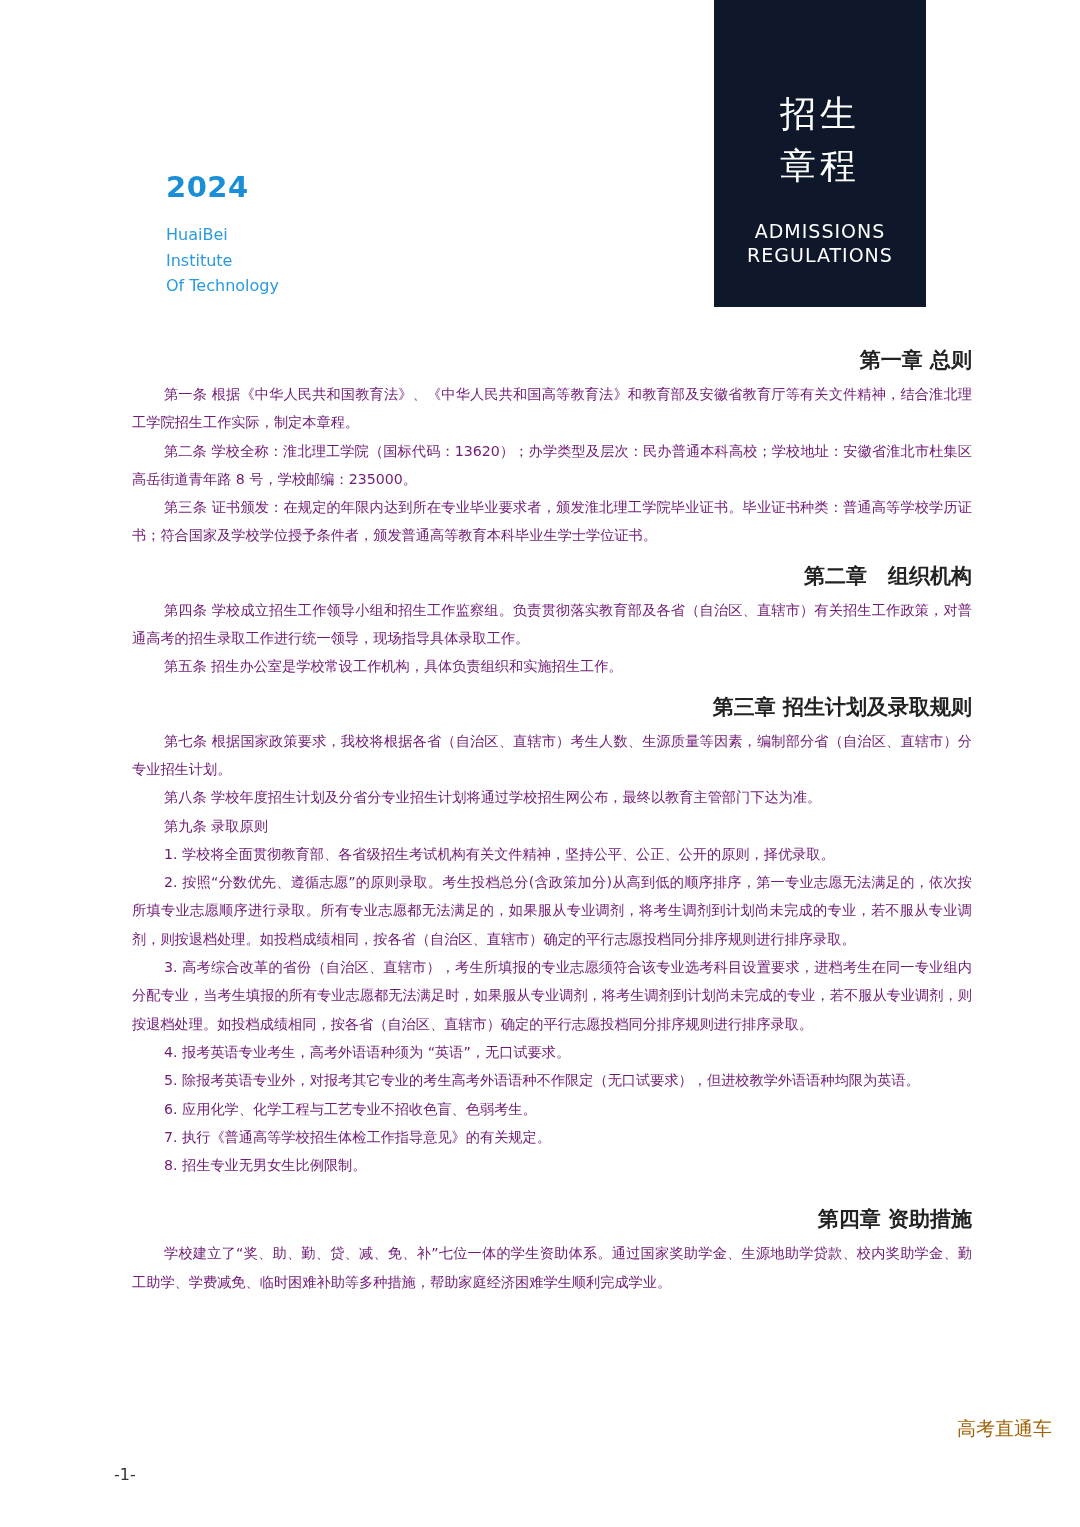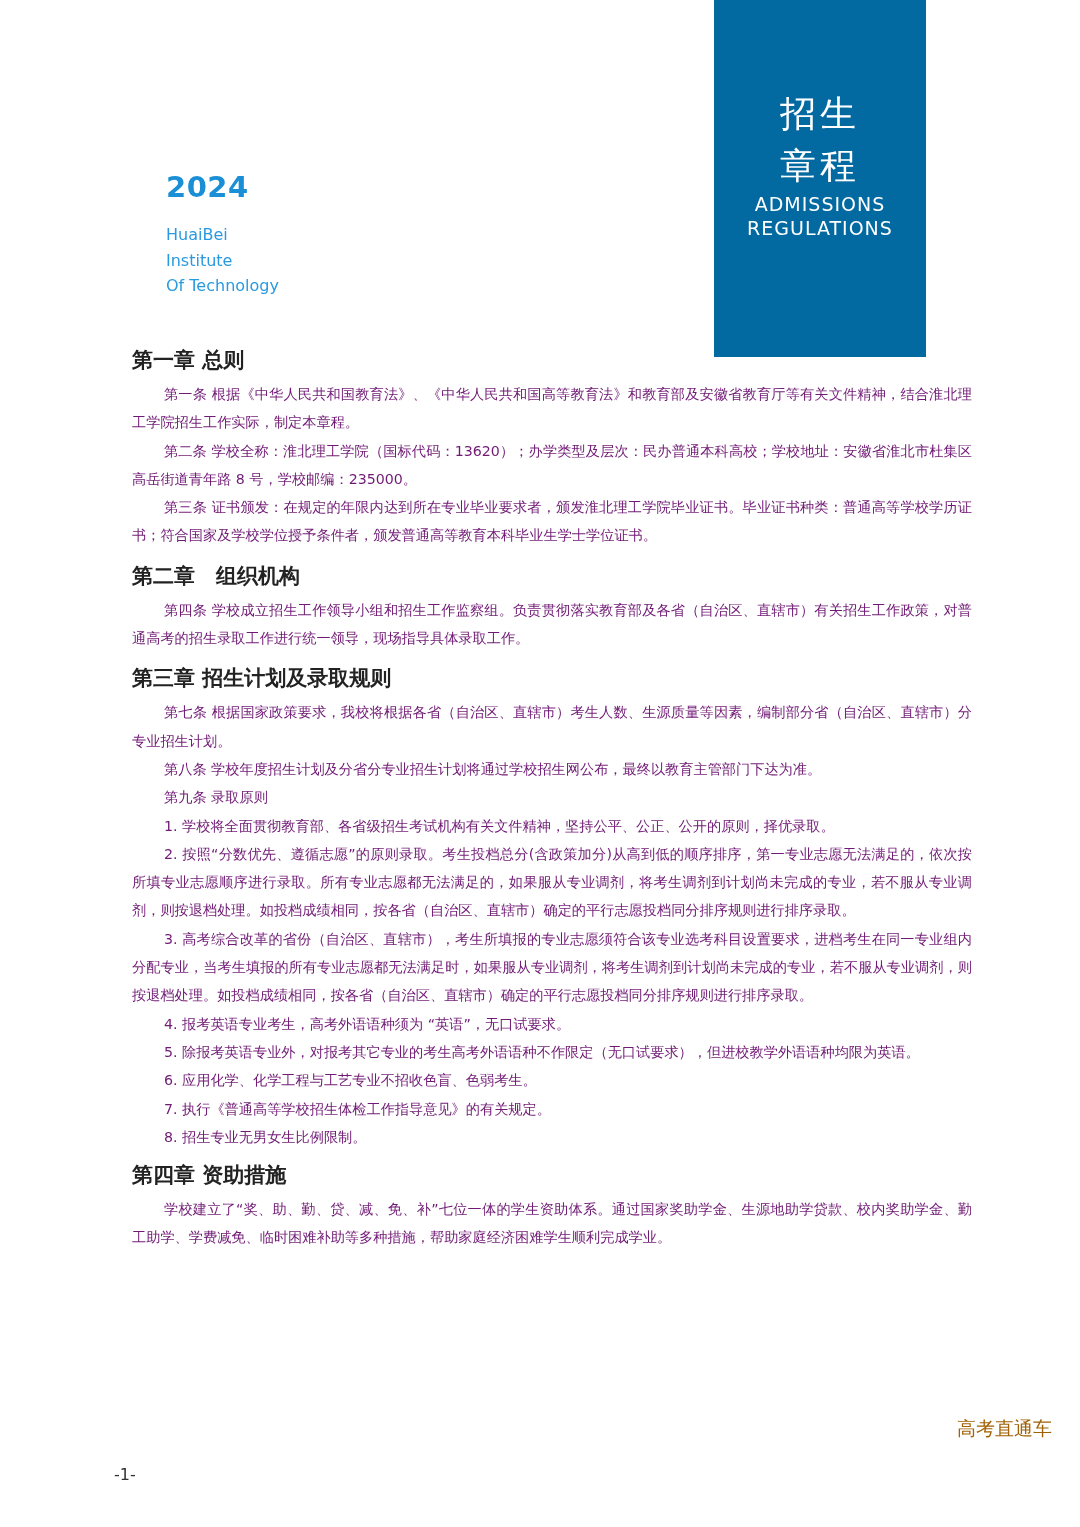--- a/index.html
+++ b/index.html
@@ -1,24 +1,24 @@
 <!DOCTYPE html>
 <html><head>
 <meta charset="utf-8">
 <style>
   html, body { margin: 0; padding: 0; background: #ffffff; }
   body { width: 1080px; height: 1527px; position: relative; overflow: hidden; font-family: "DejaVu Sans", "Liberation Sans", sans-serif; color: #222; }
   .header-left { position: absolute; left: 126px; top: 170px; margin-left: 40px; }
   .year { font-family: "DejaVu Sans", sans-serif; font-weight: bold; font-size: 29px; color: #1a8fd6; letter-spacing: 0.5px; margin-bottom: 18px; }
   .inst { font-family: "DejaVu Sans", sans-serif; font-size: 16px; line-height: 25.5px; color: #2a9ae0; }
-  .blue-box { position: absolute; left: 714px; top: 0; width: 212px; height: 357px; background: #0369a1; color: #fff; text-align: center; }
+  .blue-box { position: absolute; left: 714px; top: 0; width: 212px; height: 307px; background: #0f172a; color: #fff; text-align: center; }
   .box-cn { font-size: 36px; line-height: 52px; letter-spacing: 4px; margin-top: 88px; }
-  .box-en { font-family: "DejaVu Sans", sans-serif; font-size: 19px; line-height: 24px; letter-spacing: 1px; margin-top: 0; }
+  .box-en { font-family: "DejaVu Sans", sans-serif; font-size: 19px; line-height: 24px; letter-spacing: 1px; margin-top: 27px; }
   .content { position: absolute; left: 132px; top: 340px; width: 840px; }
-  .chapter { text-align: left; font-size: 21px; color: #222; margin: 0; height: 40px; line-height: 40px; }
+  .chapter { text-align: right; font-size: 21px; color: #222; margin: 0; height: 40px; line-height: 40px; }
   .para { font-size: 14.2px; line-height: 28.3px; margin: 0; text-align: justify; color: #701a75; }
   .indent { text-indent: 32px; }
   .footer-page { position: absolute; left: 114px; top: 1465px; font-size: 16px; color: #333; }
   .watermark { position: absolute; right: 28px; top: 1416px; font-size: 19px; color: #a16207; }
 </style>
 </head>
 <body>
 
 <div class="header-left">
   <div class="year">2024</div>
@@ -43,37 +43,38 @@
   <section>
     <h2 class="chapter">第一章 总则</h2>
     <p class="para indent">第一条  根据《中华人民共和国教育法》、《中华人民共和国高等教育法》和教育部及安徽省教育厅等有关文件精神，结合淮北理工学院招生工作实际，制定本章程。</p>
     <p class="para indent">第二条  学校全称：淮北理工学院（国标代码：13620）；办学类型及层次：民办普通本科高校；学校地址：安徽省淮北市杜集区高岳街道青年路 8 号，学校邮编：235000。</p>
     <p class="para indent">第三条  证书颁发：在规定的年限内达到所在专业毕业要求者，颁发淮北理工学院毕业证书。毕业证书种类：普通高等学校学历证书；符合国家及学校学位授予条件者，颁发普通高等教育本科毕业生学士学位证书。</p>
   </section>
 
   <section style="margin-top:6px;">
     <h2 class="chapter">第二章　组织机构</h2>
     <p class="para indent">第四条  学校成立招生工作领导小组和招生工作监察组。负责贯彻落实教育部及各省（自治区、直辖市）有关招生工作政策，对普通高考的招生录取工作进行统一领导，现场指导具体录取工作。</p>
+    <p class="para indent">第五条  招生办公室是学校常设工作机构，具体负责组织和实施招生工作。</p>
   </section>
 
   <section style="margin-top:6px;">
     <h2 class="chapter">第三章  招生计划及录取规则</h2>
     <p class="para indent">第七条  根据国家政策要求，我校将根据各省（自治区、直辖市）考生人数、生源质量等因素，编制部分省（自治区、直辖市）分专业招生计划。</p>
     <p class="para indent">第八条  学校年度招生计划及分省分专业招生计划将通过学校招生网公布，最终以教育主管部门下达为准。</p>
     <p class="para indent">第九条  录取原则</p>
     <p class="para indent">1. 学校将全面贯彻教育部、各省级招生考试机构有关文件精神，坚持公平、公正、公开的原则，择优录取。</p>
     <p class="para indent">2. 按照“分数优先、遵循志愿”的原则录取。考生投档总分(含政策加分)从高到低的顺序排序，第一专业志愿无法满足的，依次按所填专业志愿顺序进行录取。所有专业志愿都无法满足的，如果服从专业调剂，将考生调剂到计划尚未完成的专业，若不服从专业调剂，则按退档处理。如投档成绩相同，按各省（自治区、直辖市）确定的平行志愿投档同分排序规则进行排序录取。</p>
     <p class="para indent">3. 高考综合改革的省份（自治区、直辖市），考生所填报的专业志愿须符合该专业选考科目设置要求，进档考生在同一专业组内分配专业，当考生填报的所有专业志愿都无法满足时，如果服从专业调剂，将考生调剂到计划尚未完成的专业，若不服从专业调剂，则按退档处理。如投档成绩相同，按各省（自治区、直辖市）确定的平行志愿投档同分排序规则进行排序录取。</p>
     <p class="para indent">4. 报考英语专业考生，高考外语语种须为 “英语”，无口试要求。</p>
     <p class="para indent">5. 除报考英语专业外，对报考其它专业的考生高考外语语种不作限定（无口试要求），但进校教学外语语种均限为英语。</p>
     <p class="para indent">6. 应用化学、化学工程与工艺专业不招收色盲、色弱考生。</p>
     <p class="para indent">7. 执行《普通高等学校招生体检工作指导意见》的有关规定。</p>
     <p class="para indent">8. 招生专业无男女生比例限制。</p>
   </section>
 
-  <section style="margin-top:4px;">
+  <section style="margin-top:20px;">
     <h2 class="chapter">第四章 资助措施</h2>
     <p class="para indent">学校建立了“奖、助、勤、贷、减、免、补”七位一体的学生资助体系。通过国家奖助学金、生源地助学贷款、校内奖助学金、勤工助学、学费减免、临时困难补助等多种措施，帮助家庭经济困难学生顺利完成学业。</p>
   </section>
 </div>
 
 <div class="footer-page">-1-</div>
 <div class="watermark">高考直通车</div>
 
 </body></html>

